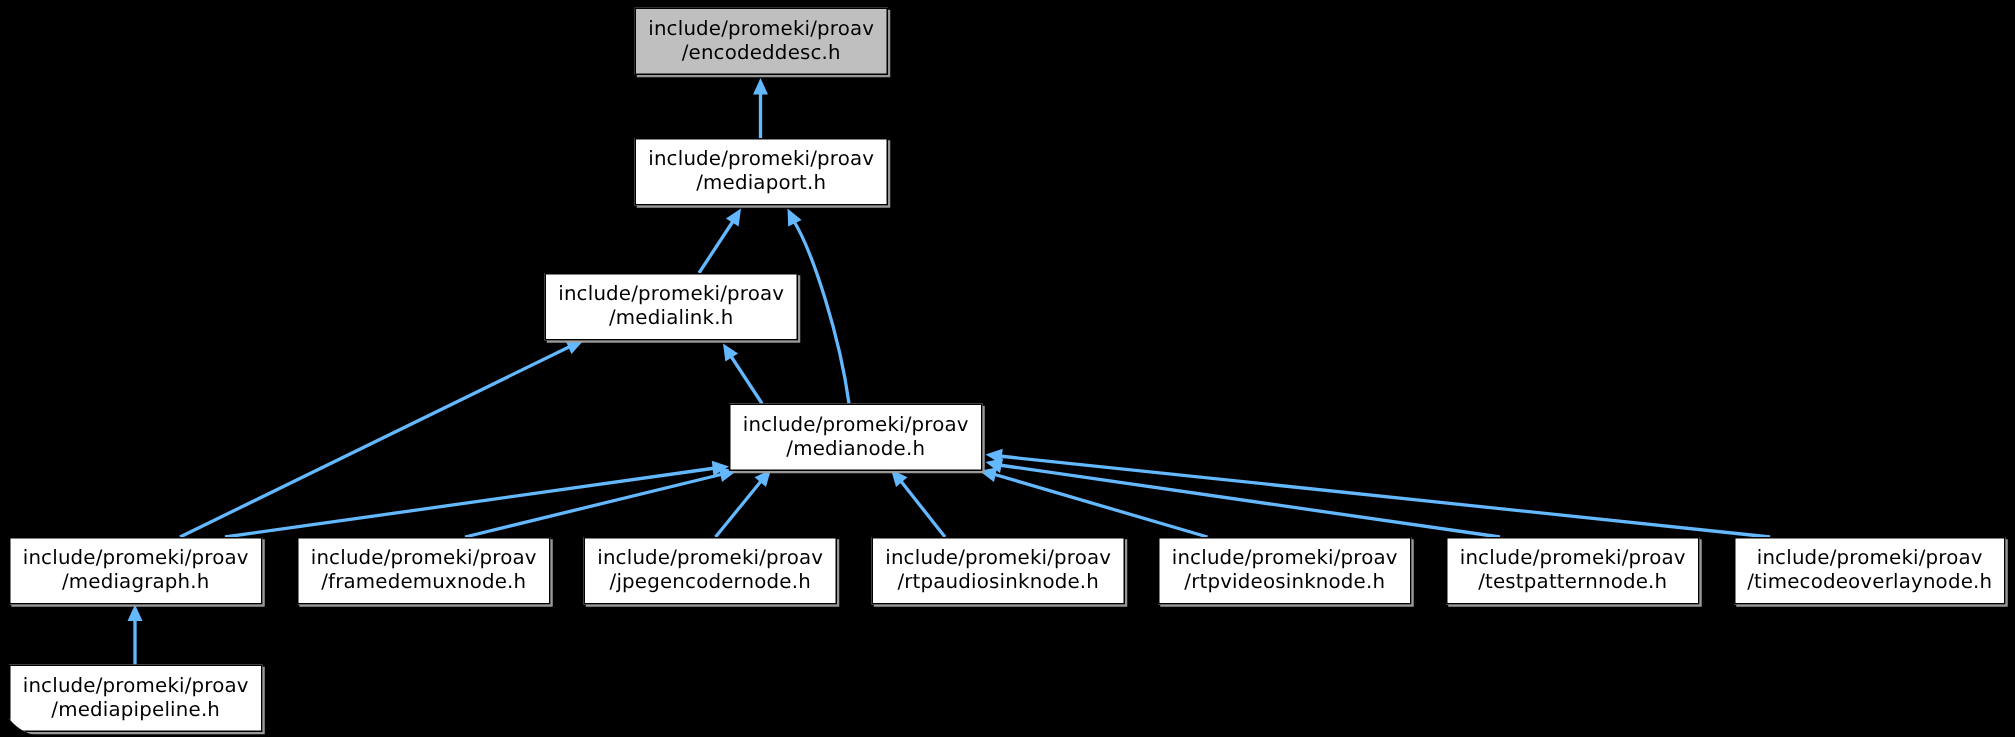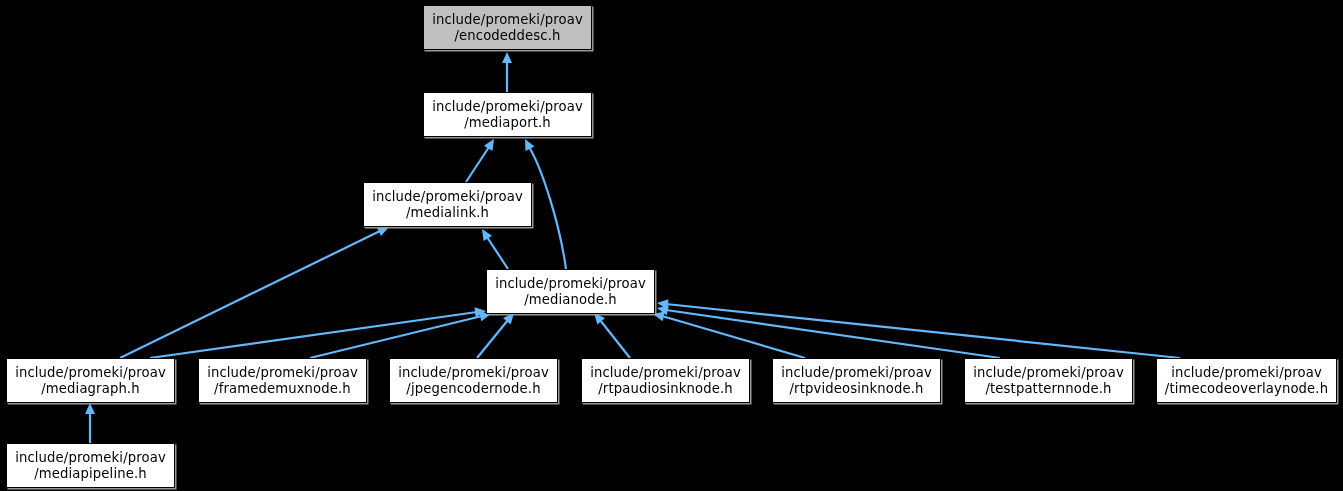--- a/index.html
+++ b/index.html
@@ -7,20 +7,21 @@
     padding: 0;
     background: #000000;
   }
   #graph {
     position: relative;
     width: 1343px;
     height: 491px;
     background: #000000;
     overflow: hidden;
     font-family: "DejaVu Sans", "Liberation Sans", sans-serif;
+    border-radius: 30px;
   }
   svg.edges {
     position: absolute;
     left: 0;
     top: 0;
     width: 1343px;
     height: 491px;
     pointer-events: none;
   }
   .node {

